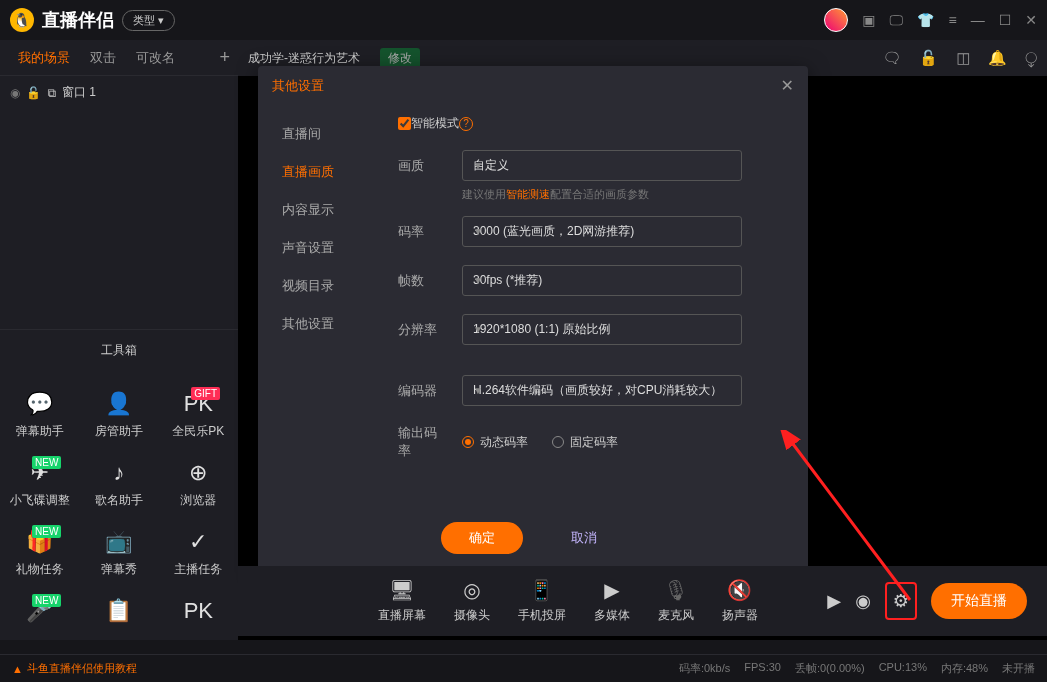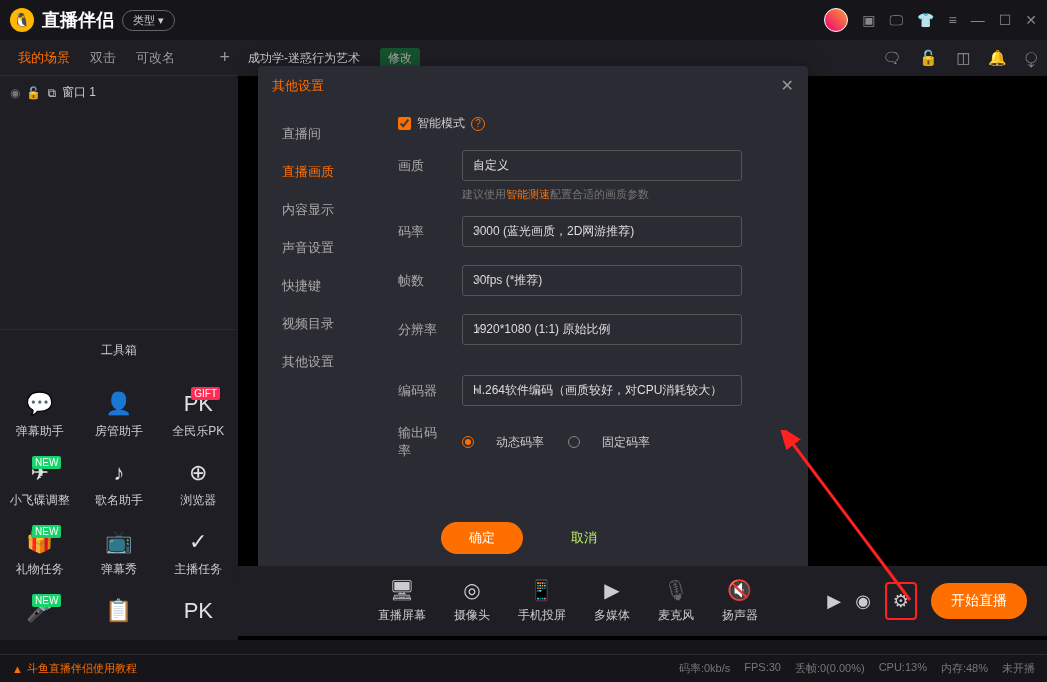--- a/index.html
+++ b/index.html
@@ -44,36 +44,36 @@
 .modal-header { display: flex; justify-content: space-between; align-items: center; padding: 10px 14px; }
 .modal-title { color: #ff6f00; font-size: 13px; }
 .modal-close { color: #999; cursor: pointer; font-size: 16px; }
 .modal-body { display: flex; flex: 1; }
 .modal-nav { width: 120px; padding: 10px 0; }
 .modal-nav-item { padding: 10px 24px; color: #aaa; cursor: pointer; font-size: 13px; }
 .modal-nav-item.active { color: #ff6f00; }
 .modal-form { flex: 1; padding: 10px 20px; }
 .form-row { display: flex; align-items: center; margin-bottom: 18px; gap: 14px; }
 .form-label { width: 50px; color: #aaa; text-align: left; font-size: 13px; }
-.checkbox { display: flex; align-items: center; gap: 6px; color: #ccc; }
+.checkbox { display: flex; align-items: center; gap: 0; color: #ccc; }
 .checkbox input { accent-color: #ff6f00; }
 .help-icon { display: inline-flex; width: 14px; height: 14px; border: 1px solid #ff6f00; border-radius: 50%; color: #ff6f00; font-size: 10px; align-items: center; justify-content: center; }
 .select { flex: 1; max-width: 280px; background: #2b2b33; border: 1px solid #555; border-radius: 3px; padding: 6px 10px; color: #ddd; display: flex; justify-content: flex-start; align-items: center; cursor: pointer; }
 .select .arrow { color: #888; font-size: 10px; }
 .hint { font-size: 11px; color: #777; margin-left: 64px; margin-top: -12px; margin-bottom: 14px; }
 .hint .link { color: #ff6f00; }
 .radios { display: flex; gap: 24px; }
-.radio { display: flex; align-items: center; gap: 22px; color: #ccc; }
+.radio { display: flex; align-items: center; gap: 6px; color: #ccc; }
 .radio-dot { width: 12px; height: 12px; border-radius: 50%; border: 1px solid #888; display: inline-flex; align-items: center; justify-content: center; }
 .radio-dot.on { border-color: #ff6f00; }
 .radio-dot.on::after { content: ""; width: 6px; height: 6px; background: #ff6f00; border-radius: 50%; }
 .modal-footer { display: flex; justify-content: center; gap: 20px; padding: 16px; }
 .btn { padding: 7px 28px; border-radius: 16px; font-size: 13px; cursor: pointer; }
 .btn-primary { background: #ff6f00; color: #fff; }
-.btn-cancel { background: transparent; color: #bef264; }
+.btn-cancel { background: transparent; color: #c4b5fd; }
 
 
 .source-bar { position: absolute; bottom: 46px; left: 238px; right: 0; height: 70px; background: #1e1e24; display: flex; align-items: center; padding: 0 20px; }
 .sources { display: flex; gap: 28px; margin-left: 120px; }
 .src { display: flex; flex-direction: column; align-items: center; gap: 5px; color: #ccc; cursor: pointer; font-size: 12px; }
 .src .sicon { font-size: 20px; }
 .src.muted .sicon { color: #666; }
 .src-right { margin-left: auto; display: flex; align-items: center; gap: 14px; }
 .gear-box { border: 2px solid #ff2020; padding: 6px; border-radius: 4px; }
 .start-btn { background: #ff6f00; color: #fff; padding: 9px 20px; border-radius: 18px; font-size: 14px; cursor: pointer; }
@@ -201,21 +201,20 @@
   <div class="modal-header">
     <span class="modal-title">其他设置</span>
     <span class="modal-close">✕</span>
   </div>
   <div class="modal-body">
     <div class="modal-nav" id="modal-nav">
         <div class="modal-nav-item">直播间</div>
         <div class="modal-nav-item active">直播画质</div>
         <div class="modal-nav-item">内容显示</div>
         <div class="modal-nav-item">声音设置</div>
-        <div class="modal-nav-item">快捷键</div>
         <div class="modal-nav-item">视频目录</div>
         <div class="modal-nav-item">其他设置</div>
       </div>
     <div class="modal-form">
       <div class="form-row">
         <label class="checkbox">
           <input type="checkbox" checked="" style="">
           <span>智能模式</span>
           <span class="help-icon">?</span>
         </label>

